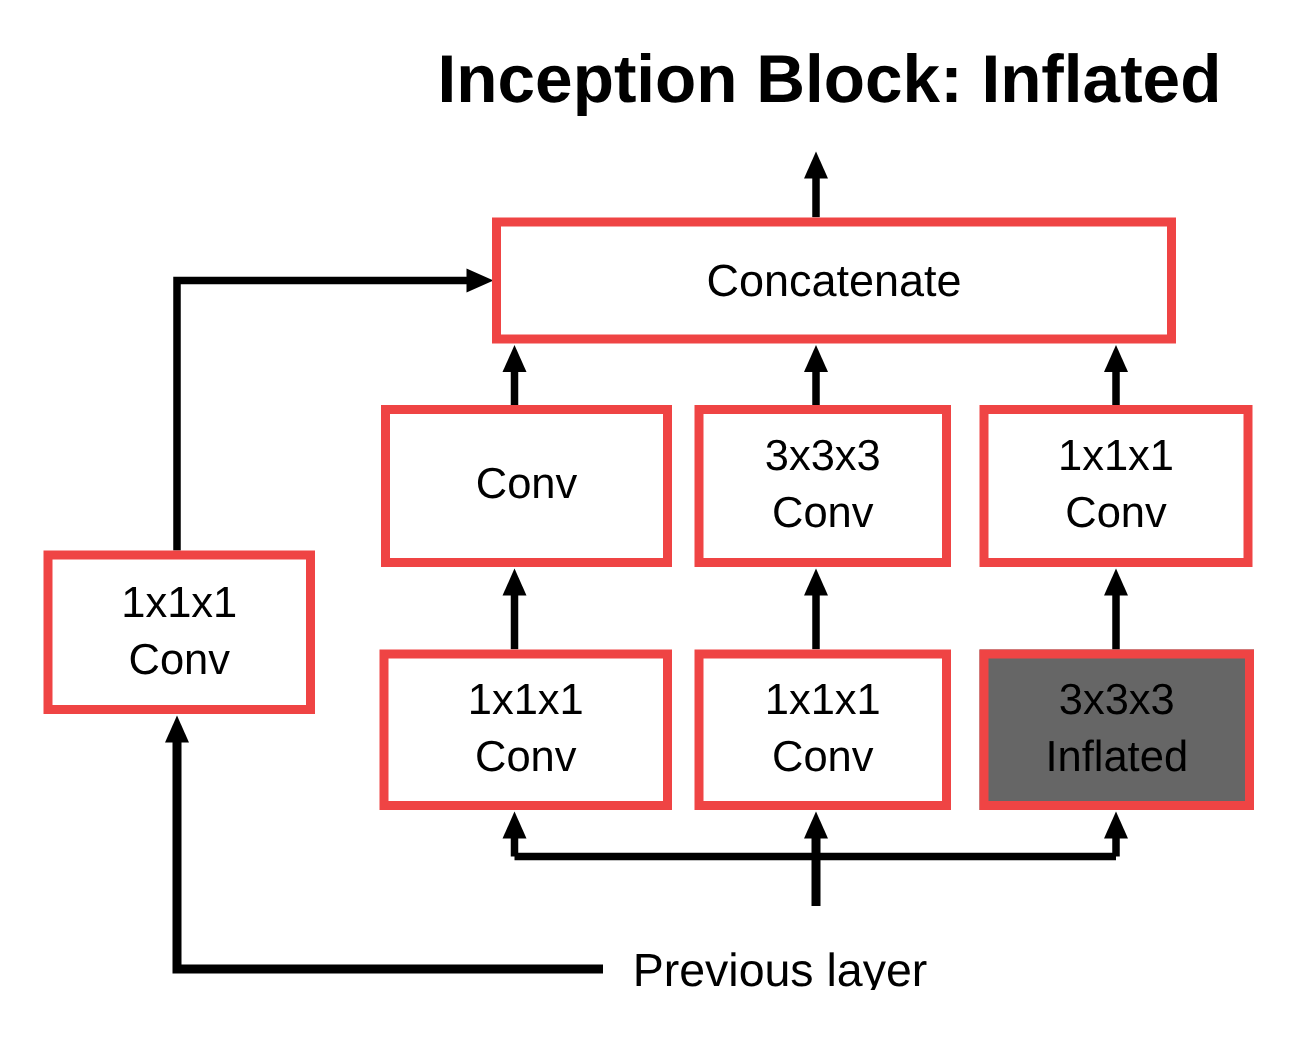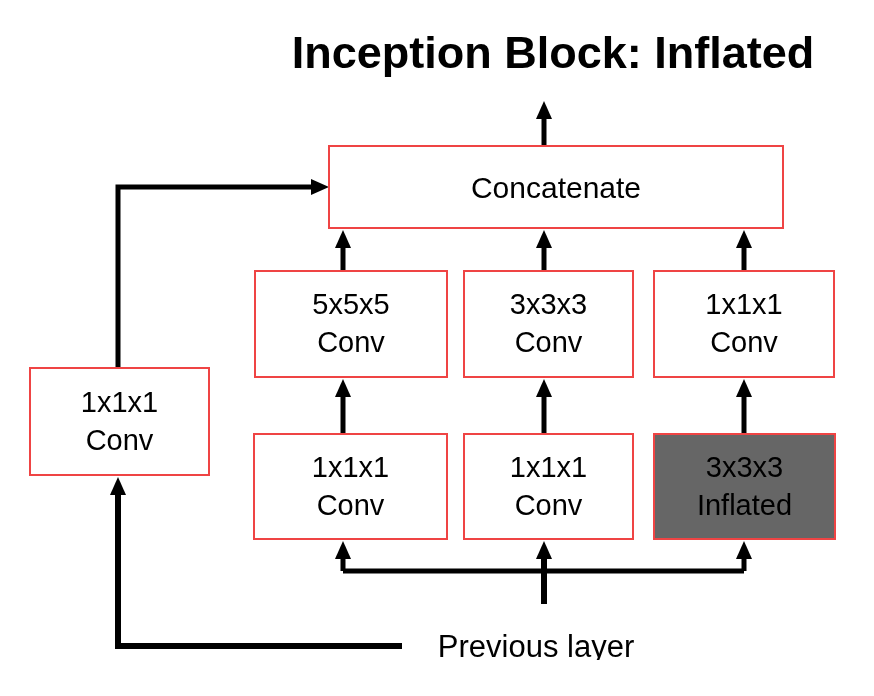--- a/index.html
+++ b/index.html
@@ -28,35 +28,35 @@
     top: 28px;
     transform: translateX(-50%);
     font-size: 45px;
     font-weight: 700;
     white-space: nowrap;
     line-height: 1.1;
   }
   .box {
     position: absolute;
     box-sizing: border-box;
-    border: 2px solid #ef4444;
+    border: 6px solid #ef4444;
     background: #ffffff;
     display: flex;
     flex-direction: column;
     align-items: center;
     justify-content: center;
     text-align: center;
     font-size: 29px;
     line-height: 1.3;
   }
   .box.concat { font-size: 30px; }
   .box.maxpool { background: #666666; }
   .prev-label {
     position: absolute;
-    left: 536px;
+    left: 520px;
     top: 647px;
     transform: translate(-50%, -50%);
     font-size: 31px;
     white-space: nowrap;
   }
 </style>
 </head>
 <body>
 
 <div class="stage">
@@ -120,21 +120,20 @@
   <div class="box concat" style="left:328px; top:145px; width:456px; height:84px;">
     <span>Concatenate</span>
   </div>
 
   <div class="box" style="left:29px; top:367px; width:181px; height:109px;">
     <span>1x1x1</span>
     <span>Conv</span>
   </div>
 
   <div class="box" style="left:254px; top:270px; width:194px; height:108px;">
-    <span>5x5x5</span>
     <span>Conv</span>
   </div>
 
   <div class="box" style="left:463px; top:270px; width:171px; height:108px;">
     <span>3x3x3</span>
     <span>Conv</span>
   </div>
 
   <div class="box" style="left:653px; top:270px; width:182px; height:108px;">
     <span>1x1x1</span>

